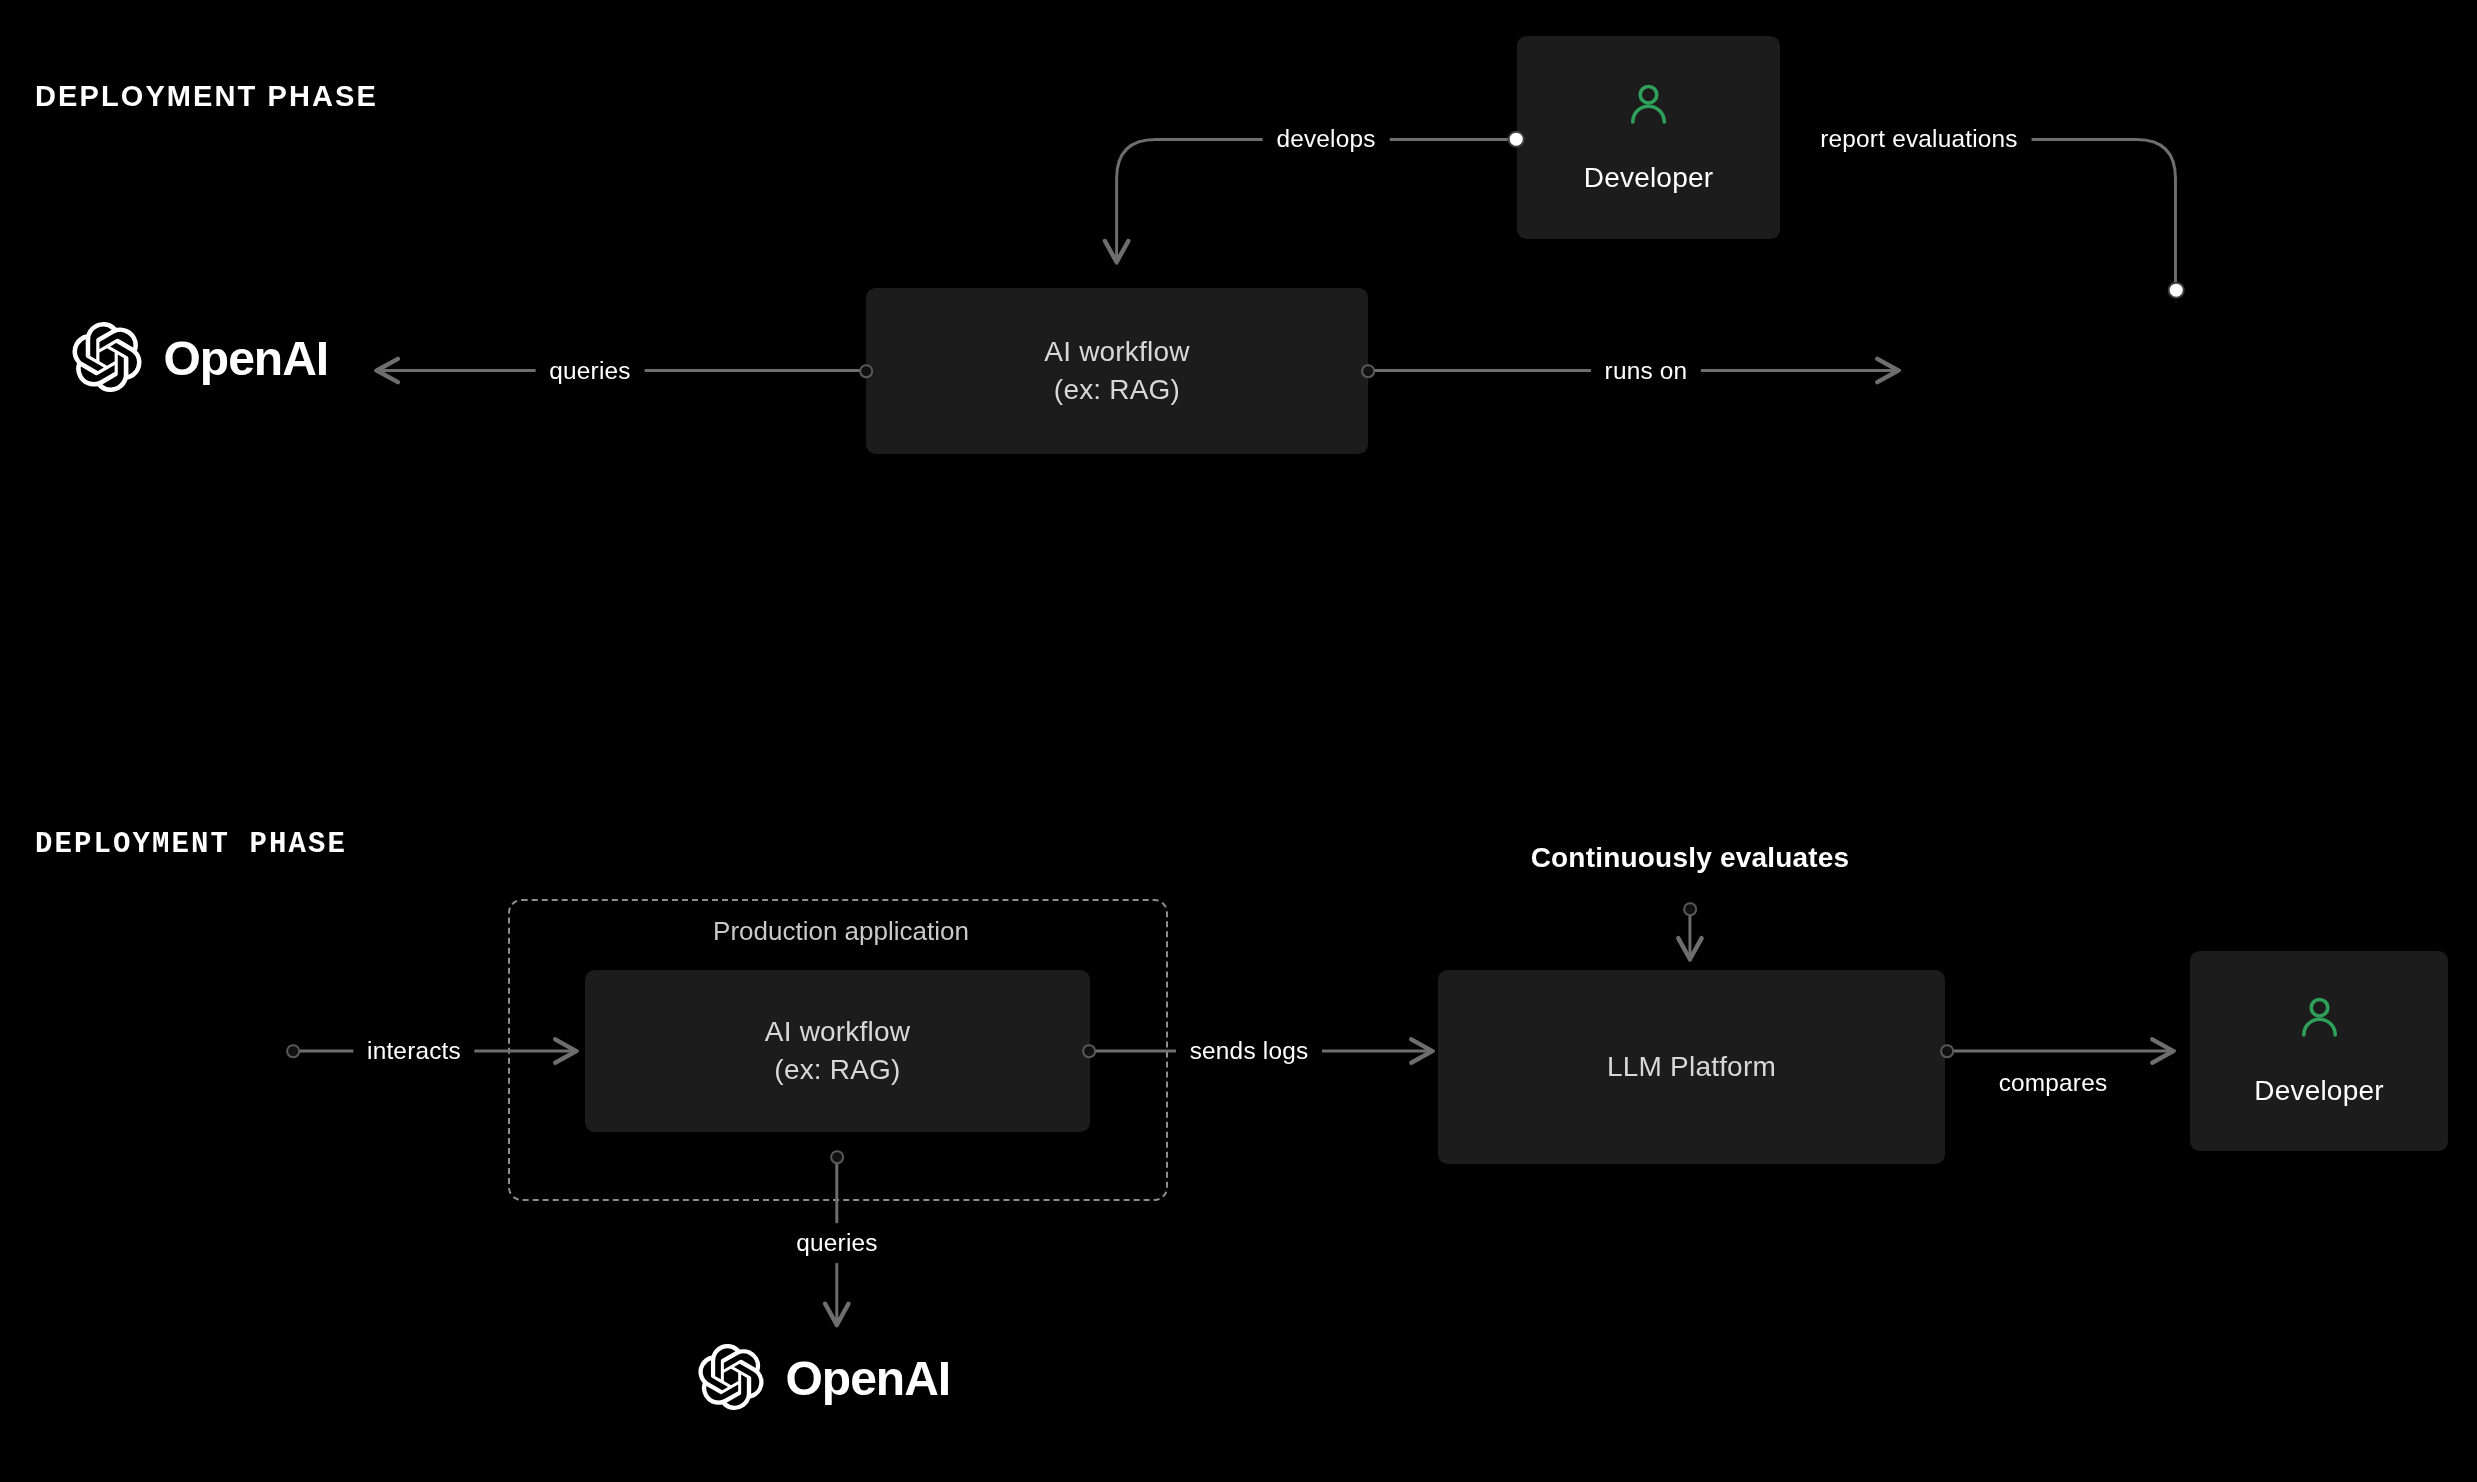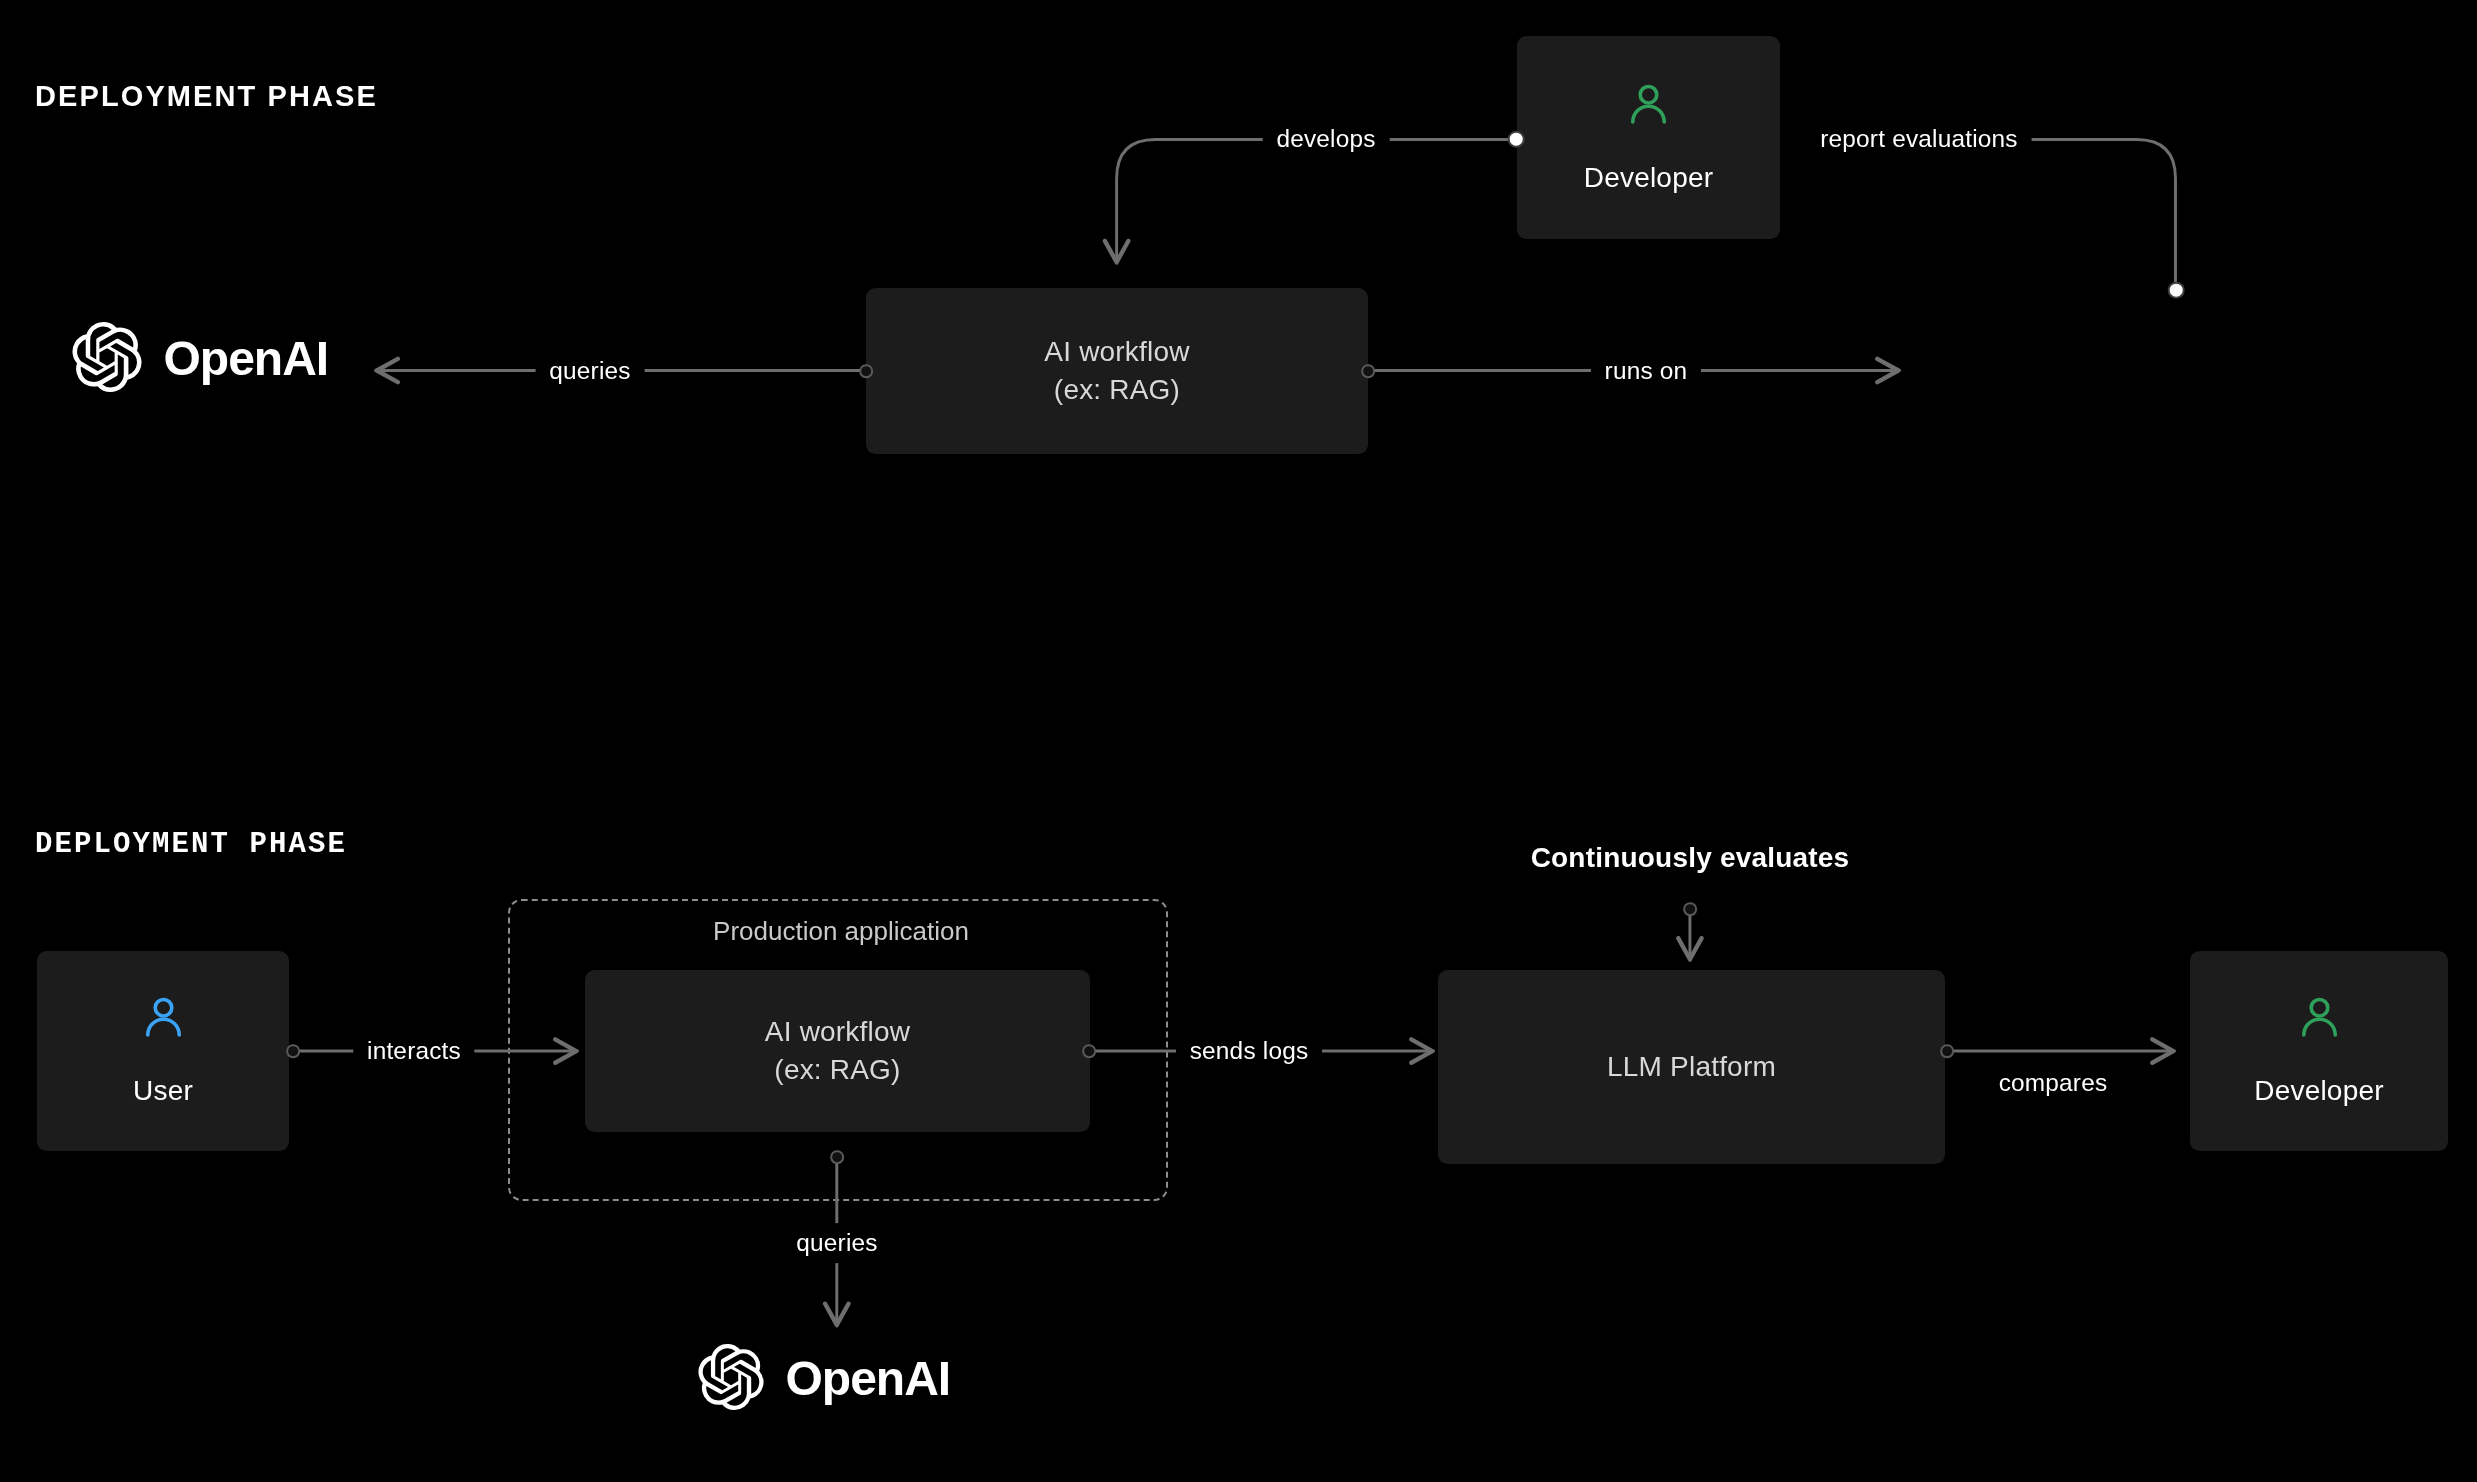--- a/index.html
+++ b/index.html
@@ -200,29 +200,20 @@
   <div class="edge-label" style="left:590px;top:371px;">queries</div>
   <div class="edge-label" style="left:1646px;top:371px;">runs on</div>
   <div class="edge-label" style="left:1326px;top:139px;">develops</div>
   <div class="edge-label" style="left:1919px;top:139px;text-align:right;">report evaluations</div>
 
   <div class="phase-title" id="phase-deploy">DEPLOYMENT PHASE</div>
 
   <div class="group-box" style="left:508px;top:899px;width:660px;height:302px;"></div>
   <div class="group-title" style="left:841px;top:899px;">Production application</div>
 
-  <div class="node actor" style="left:37px;top:951px;width:252px;height:200px;">
-    <span class="person-icon">
-      <svg width="51" height="51" viewBox="0 0 24 24" fill="none" stroke="#3ba3f5" stroke-width="1.7" stroke-linecap="round">
-        <circle cx="12" cy="7.4" r="3.9"></circle>
-        <path d="M4.6 20.2a7.4 7.4 0 0 1 14.8 0"></path>
-      </svg>
-    </span>
-    <div class="node-label">User</div>
-  </div>
   <div class="handle" style="left:293px;top:1051px;"></div>
 
   <div class="node" style="left:585px;top:970px;width:505px;height:162px;">
     <div class="node-label">AI workflow
 (ex: RAG)</div>
   </div>
   <div class="handle" style="left:1089px;top:1051px;"></div>
   <div class="handle" style="left:837px;top:1157px;"></div>
 
   <div class="node" style="left:1438px;top:970px;width:507px;height:194px;">

